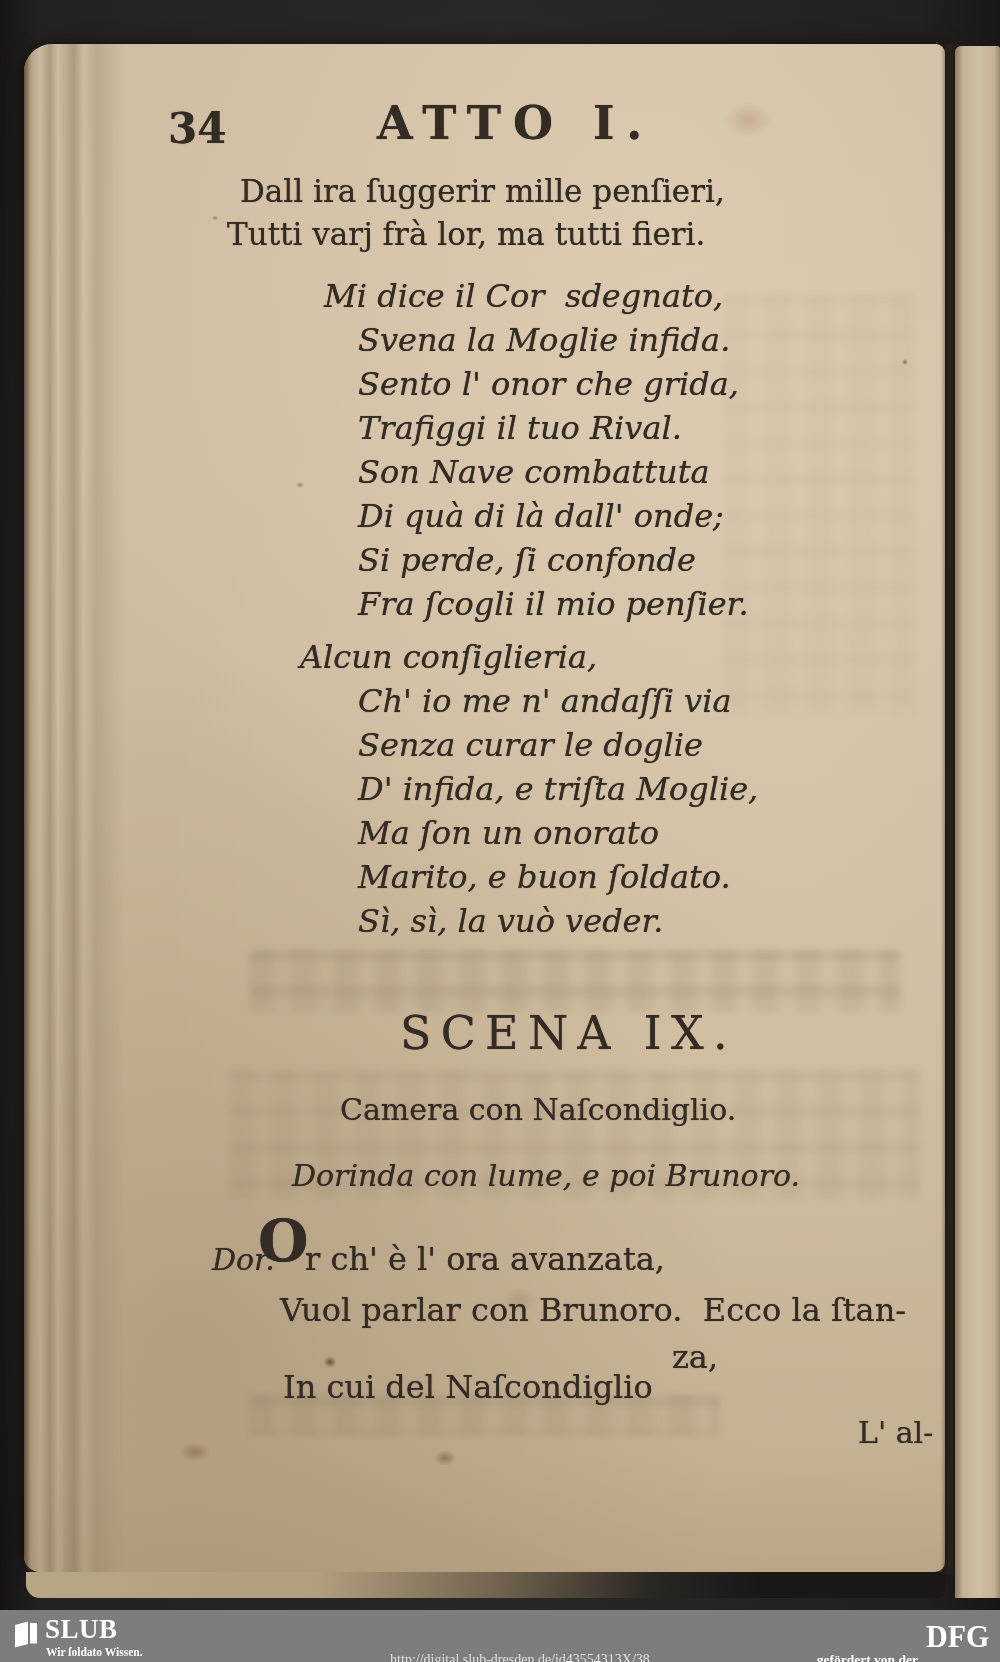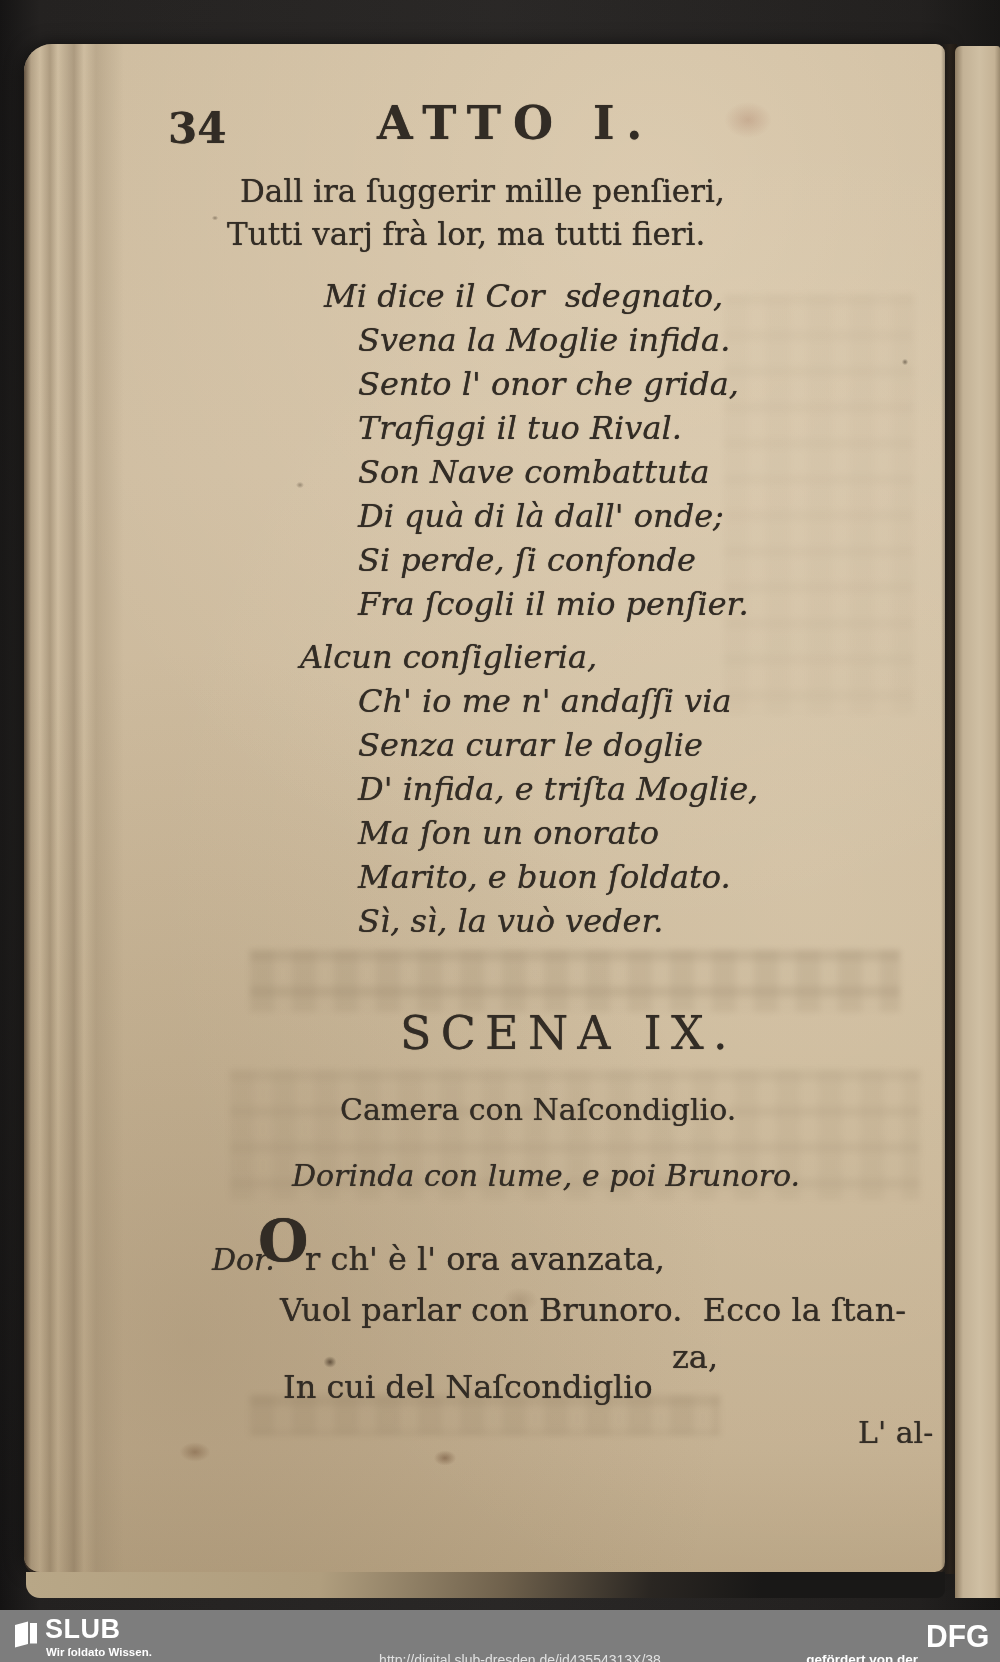--- a/index.html
+++ b/index.html
@@ -58,21 +58,21 @@
     background:linear-gradient(90deg, rgba(58,46,36,0.0), rgba(46,37,28,0.75) 55%, rgba(30,24,18,0.9));}
   #sliver{position:absolute;left:955px;top:46px;width:45px;height:1552px;
     background:linear-gradient(90deg,#8e7c62 0%,#c3b296 18%,#cfbfa3 55%,#c4b295 88%,#9b8a6f 100%);
     border-radius:6px 3px 0 0;}
   
   #stack{position:absolute;left:26px;top:1572px;width:919px;height:26px;
     background:linear-gradient(97deg,#b8a787 0%,#b09e7e 32%,#6f614c 52%,#2a2622 68%,#191817 80%);
     border-radius:0 0 8px 14px;}
   
   #bar{position:absolute;left:0;top:1610px;width:1000px;height:52px;background:#7d7d7d;
-    font-family:Liberation Sans, sans-serif;color:#fff;}
+    font-family:Liberation Serif, serif;color:#fff;}
   #slub-name{position:absolute;left:45px;top:4px;font-size:27px;font-weight:bold;letter-spacing:0.5px;}
   #slub-tag{position:absolute;left:46px;top:36px;font-size:11.5px;font-weight:bold;}
   #bar-url{position:absolute;left:520px;top:18px;transform:translateX(-50%);
     font-size:14px;color:#e2e2e2;white-space:pre;margin-top:24px;}
   #funding{position:absolute;right:82px;top:7px;text-align:right;font-size:13.5px;
     font-weight:bold;line-height:17px;white-space:pre;}
   #dfg{position:absolute;left:926px;top:9px;font-size:30px;font-weight:bold;
     letter-spacing:0px;transform:scaleY(1.06);}
   .bookicon{position:absolute;left:13px;top:10px;width:26px;height:30px;}
 </style>

